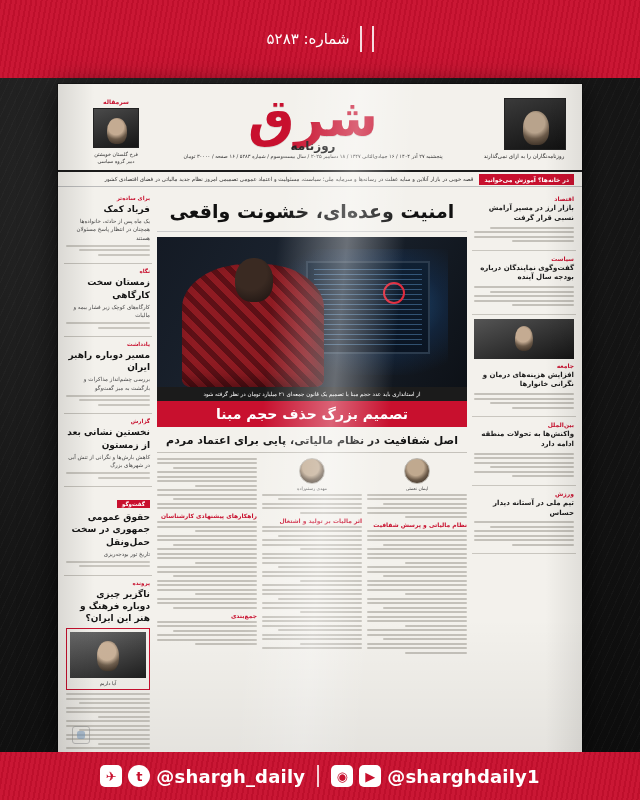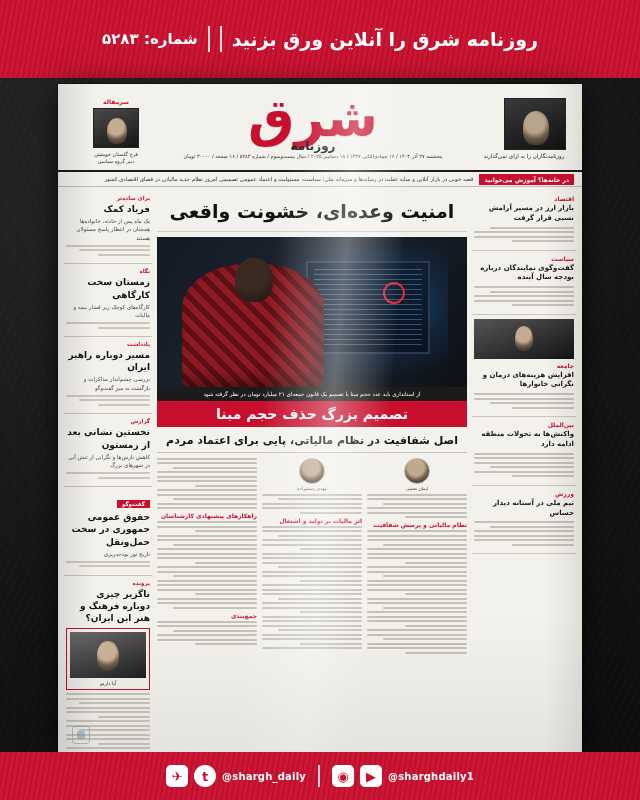--- a/index.html
+++ b/index.html
@@ -35,21 +35,21 @@
   .banner-inner {
     display: flex; align-items: center; gap: 10px;
     color: #fff; position: relative; z-index: 2;
   }
   .banner-main {
     font-size: 19px; font-weight: bold; letter-spacing: 0px;
     white-space: nowrap;
   }
   .banner-sep { width: 2px; height: 26px; background: rgba(255,255,255,.85); }
   .banner-date { font-size: 15px; font-weight: bold; white-space: nowrap; }
-  .banner-num { font-size: 15px; font-weight: bold; white-space: nowrap; }
+  .banner-num { font-size: 15px; font-weight: normal; white-space: nowrap; }
 
   
   .sheet {
     position: absolute; top: 84px; left: 58px;
     width: 524px; height: 668px;
     background: #f3f1ec;
     box-shadow: 0 6px 28px rgba(0,0,0,.75), 0 0 0 1px rgba(0,0,0,.3);
     overflow: hidden;
     direction: rtl;
     color: #16161a;
@@ -246,31 +246,30 @@
   .social-bar::before {
     content:""; position:absolute; inset:0;
     background: repeating-linear-gradient(100deg, rgba(0,0,0,0.05) 0 2px, rgba(255,255,255,0.03) 2px 5px);
   }
   .sgroup { display: flex; align-items: center; gap: 6px; position: relative; z-index: 2; }
   .sicon {
     width: 22px; height: 22px; border-radius: 5px; background: #fff; color: #c8102e;
     display: flex; align-items: center; justify-content: center; font-size: 13px; font-weight: bold;
   }
   .sicon.circle { border-radius: 50%; }
-  .shandle { font-size: 10px; font-weight: bold; letter-spacing: .2px; }
+  .shandle { font-size: 18px; font-weight: bold; letter-spacing: .2px; }
   .sdivider { width: 2px; height: 22px; background: rgba(255,255,255,.8); position: relative; z-index: 2; }
 </style>
 </head>
 <body>
 
 <div id="page">
 
   <div class="top-banner">
     <div class="banner-inner">
-      <span class="banner-main">روزنامه شرق را آنلاین ورق بزنید</span>
       <span class="banner-sep"></span>
       <span class="banner-sep"></span>
       <span class="banner-num">شماره: ۵۲۸۳</span>
     </div>
   </div>
 
   <div class="sheet">
 
     <div class="masthead">
       <div class="mh-right">

